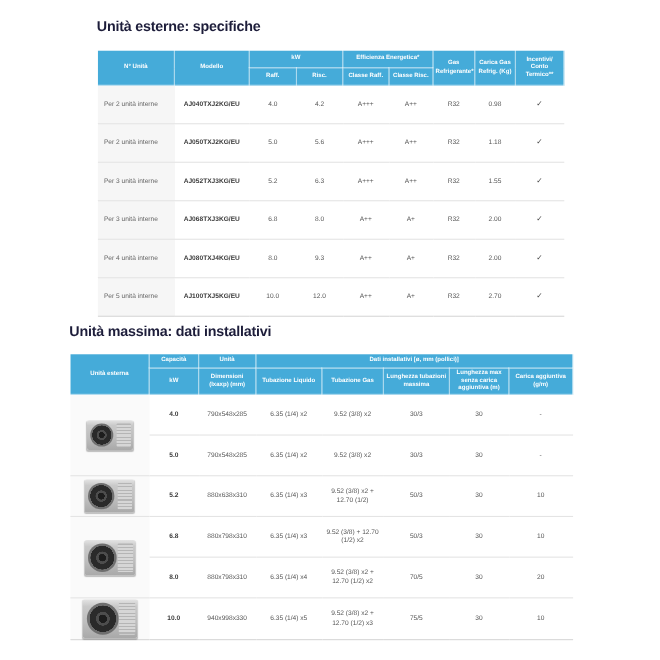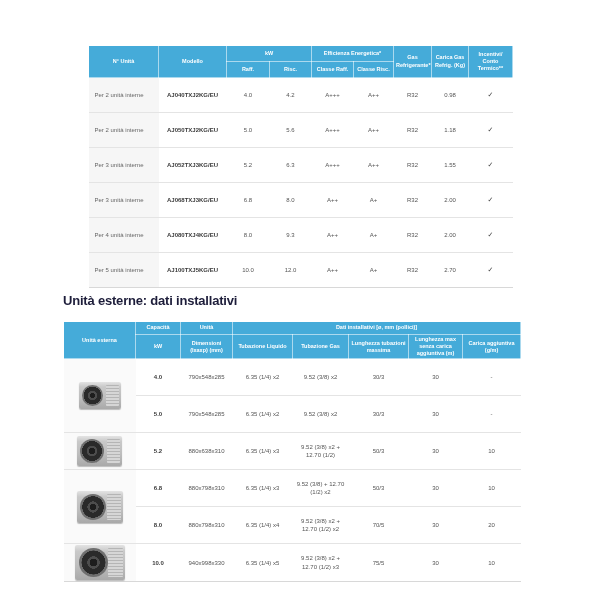--- a/index.html
+++ b/index.html
@@ -64,20 +64,21 @@
   .chassis-c { width:46px; height:32px; }
   .chassis-c .fan { left:3px; top:3px; width:26px; height:26px; }
   .chassis-d { width:50px; height:35px; }
   .chassis-d .fan { left:4px; top:3px; width:29px; height:29px; }
 </style>
 </head>
 <body>
 
 <div class="page">
 
+  <div class="title" id="title1">Unità esterne: specifiche</div>
 
   <table id="specs-table">
     <colgroup>
       <col style="width:70px">
         <col style="width:68px">
         <col style="width:43px">
       <col style="width:42px">
         <col style="width:42px">
         <col style="width:40px">
       <col style="width:38px">
@@ -164,21 +165,21 @@
         <td>12.0</td>
         <td>A++</td>
         <td>A+</td>
         <td>R32</td>
         <td>2.70</td>
         <td class="check">✓</td>
       </tr>
     </tbody>
   </table>
 
-  <div class="title" id="title2">Unità esterne: dati installativi</div>
+  <div class="title" id="title2">Unità massima: dati installativi</div>
 
   <table id="install-table">
     <colgroup>
       <col style="width:72px">
         <col style="width:45px">
         <col style="width:52px">
       <col style="width:60px">
         <col style="width:56px">
         <col style="width:60px">
       <col style="width:54px">

